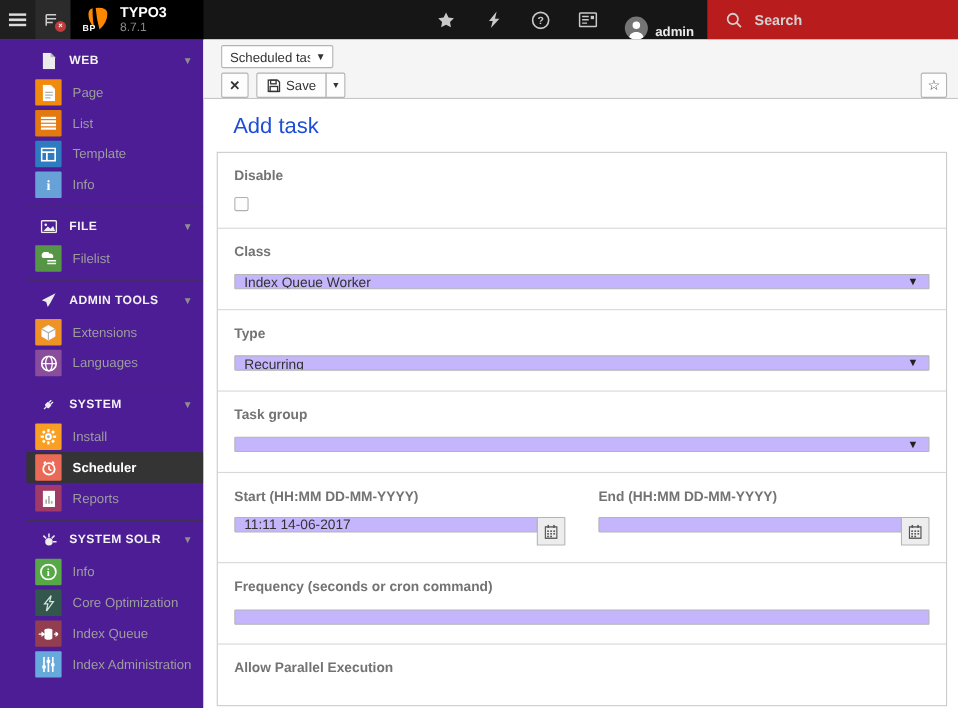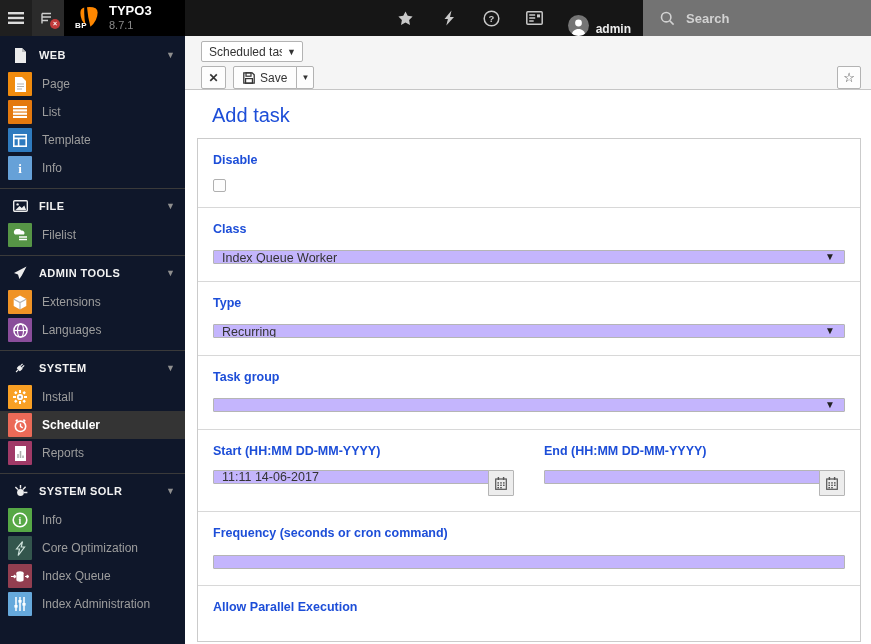--- a/index.html
+++ b/index.html
@@ -17,30 +17,30 @@
   .brand-badge { position:absolute; left:-2px; bottom:1px; color:#fff; font-size:8px; font-weight:bold; letter-spacing:.5px; }
   .brand-text { display:flex; flex-direction:column; line-height:1.15; }
   .brand-name { color:#fff; font-weight:bold; font-size:13px; }
   .brand-version { color:#8a8a8a; font-size:11px; }
   .tb-mid { flex:1; }
   .tb-icons { display:flex; align-items:center; gap:13px; padding:0 14px; }
   .tb-icon { width:30px; height:36px; display:flex; align-items:center; justify-content:center; background:transparent; border:none; cursor:pointer; }
   .tb-user { display:flex; align-items:flex-end; gap:7px; padding:0 12px 0 4px; cursor:pointer; }
   .avatar { width:21px; height:21px; border-radius:50%; background:#757575; overflow:hidden; display:flex; align-items:flex-end; justify-content:center; }
   .tb-username { color:#ededed; font-size:12px; font-weight:bold; }
-  .tb-search { width:228px; background:#737373; display:flex; align-items:center; gap:11px; padding-left:17px; cursor:text; }
+  .tb-search { width:228px; background:#b91c1c; display:flex; align-items:center; gap:11px; padding-left:17px; cursor:text; }
   .tb-search-label { color:#d2d2d2; font-size:13px; font-weight:bold; }
   .badge-red { position:absolute; right:4px; bottom:7px; width:10px; height:10px; border-radius:50%;
                background:#c23b3b; color:#fff; font-size:7px; line-height:10px; text-align:center; font-weight:bold; }
 
   
   .body-row { flex:1; display:flex; min-height:0; }
 
   
-  .sidebar { width:185px; flex:0 0 185px; background:#0f172a; overflow:hidden; }
+  .sidebar { width:185px; flex:0 0 185px; background:#4c1d95; overflow:hidden;padding-left:24px; }
   .sb-section { border-top:1px solid #3a3a3a; padding:2px 0 6px; }
   .sb-section:first-child { border-top:none; padding-top:4px; }
   .sb-header { height:30px; display:flex; align-items:center; padding:0 10px 0 11px; cursor:pointer; }
   .sb-header-icon { width:18px; display:flex; justify-content:center; }
   .sb-header-label { margin-left:10px; color:#f2f2f2; font-size:11px; font-weight:bold; letter-spacing:.4px; }
   .sb-caret { margin-left:auto; color:#8f8f8f; font-size:9px; }
   .sb-item { height:28px; display:flex; align-items:center; padding-left:8px; cursor:pointer; }
   .sb-item.active { background:#343434; }
   .sb-item-icon { width:24px; height:24px; border-radius:1px; display:flex; align-items:center; justify-content:center; flex:0 0 24px; }
   .sb-item-label { margin-left:10px; color:#9d9d9d; font-size:12px; }
@@ -63,21 +63,21 @@
   .btn-save { margin-left:7px; padding:0 9px; gap:5px; border-radius:2px 0 0 2px; }
   .btn-save-caret { width:18px; margin-left:-1px; border-radius:0 2px 2px 0; font-size:8px; }
   .btn-bookmark { position:absolute; right:10px; top:30px; width:24px; font-size:13px; color:#444; }
 
   .module-body { flex:1; padding:7px 10px 0 12px; overflow:hidden; }
   .page-title { font-size:20px; font-weight:400; color:#1d4ed8; margin:7px 0 11px 15px; }
 
   .form-container { border:1px solid #cbcbcb; background:#fff; }
   .form-section { padding:14px 15px 15px; border-bottom:1px solid #d8d8d8; }
   .form-section:last-child { border-bottom:none; }
-  .field-label { display:block; font-size:12.5px; font-weight:bold; color:#1d4ed8; margin-bottom:12px; }
+  .field-label { display:block; font-size:12.5px; font-weight:bold; color:#737373; margin-bottom:12px; }
   .two-col { display:flex; gap:30px; }
   .col { flex:1; min-width:0; }
 
   .checkbox { appearance:none; -webkit-appearance:none; width:13px; height:13px; border:1px solid #b0b0b0;
               border-radius:2px; background:#fdfdfd; display:block; cursor:pointer; }
   .text-input, .form-select { width:100%; height:14px; border:1px solid #b5b5b5; border-radius:1px;
               background:#c4b5fd; font-size:12.5px; color:#333; padding:0 8px;
               font-family:"Liberation Sans", sans-serif; }
   .form-select { appearance:none; -webkit-appearance:none; padding-right:24px; }
   .form-select-caret { position:absolute; right:10px; top:50%; transform:translateY(-54%); font-size:10px; color:#222; pointer-events:none; }

